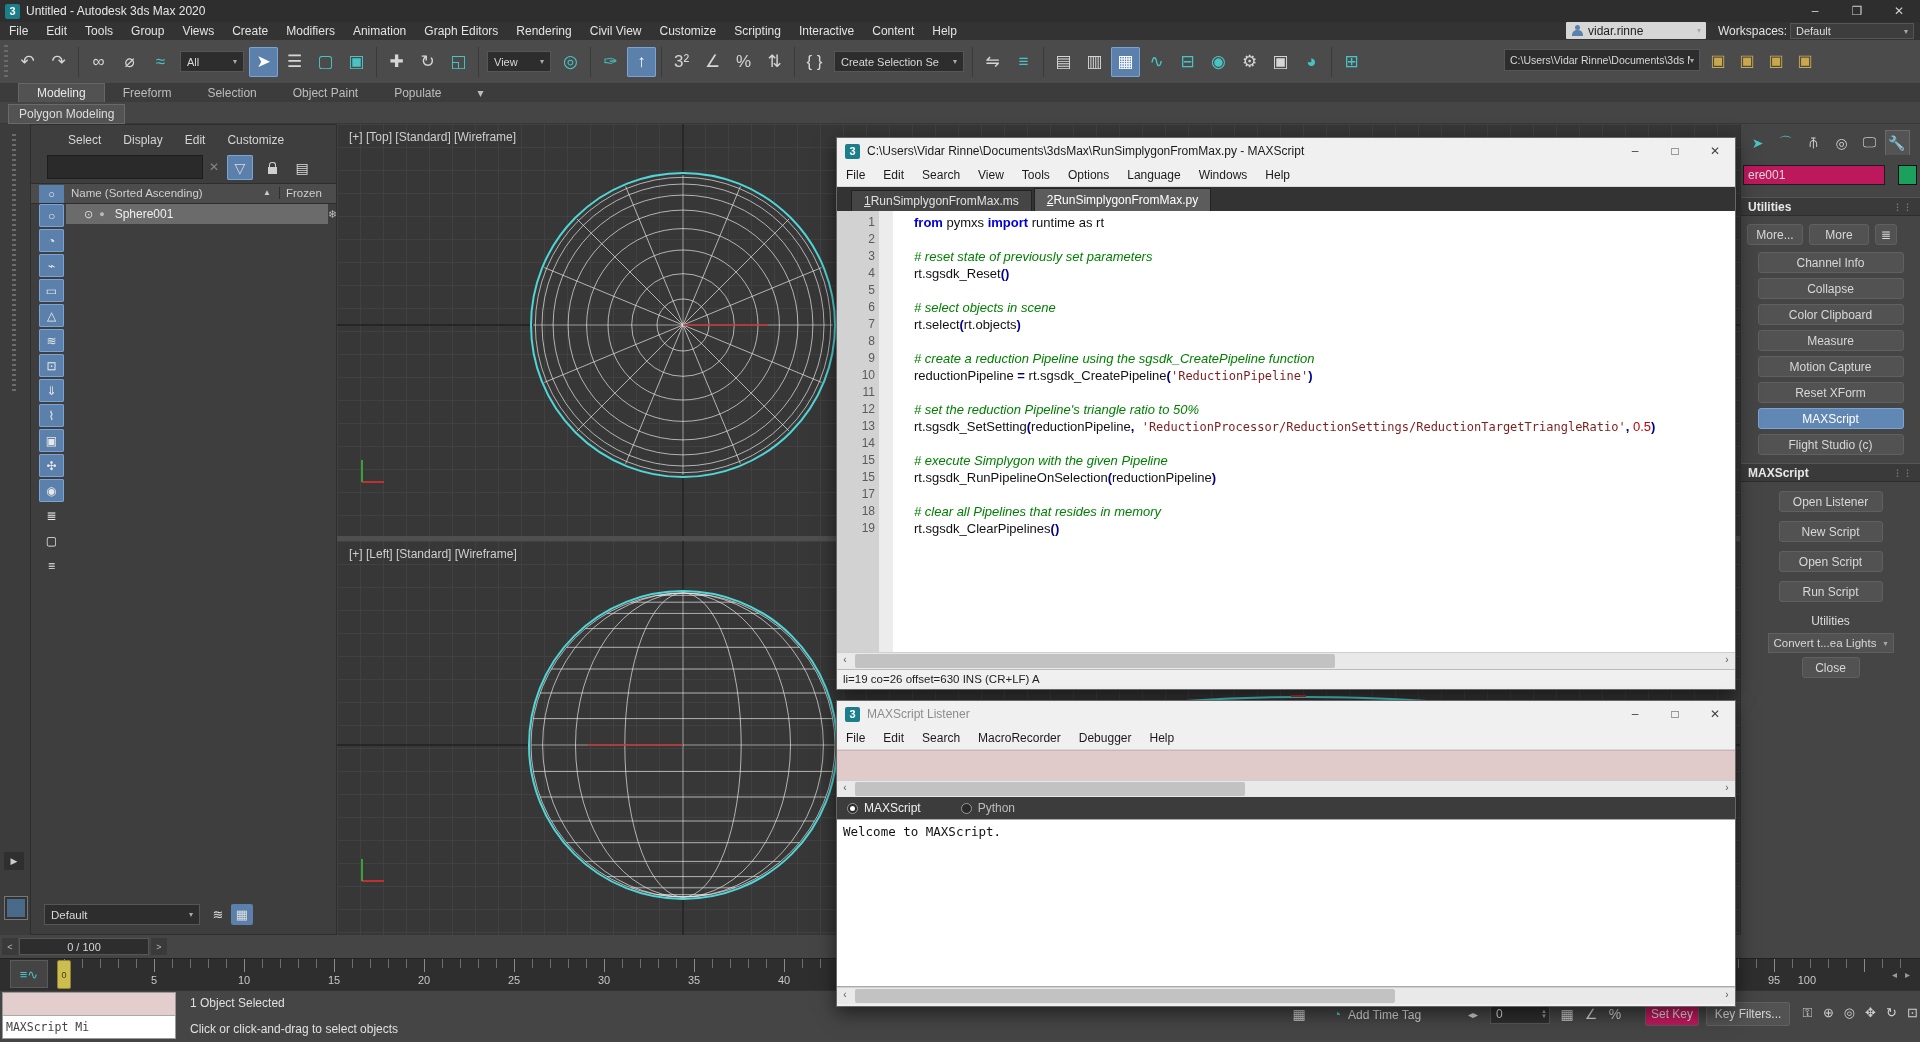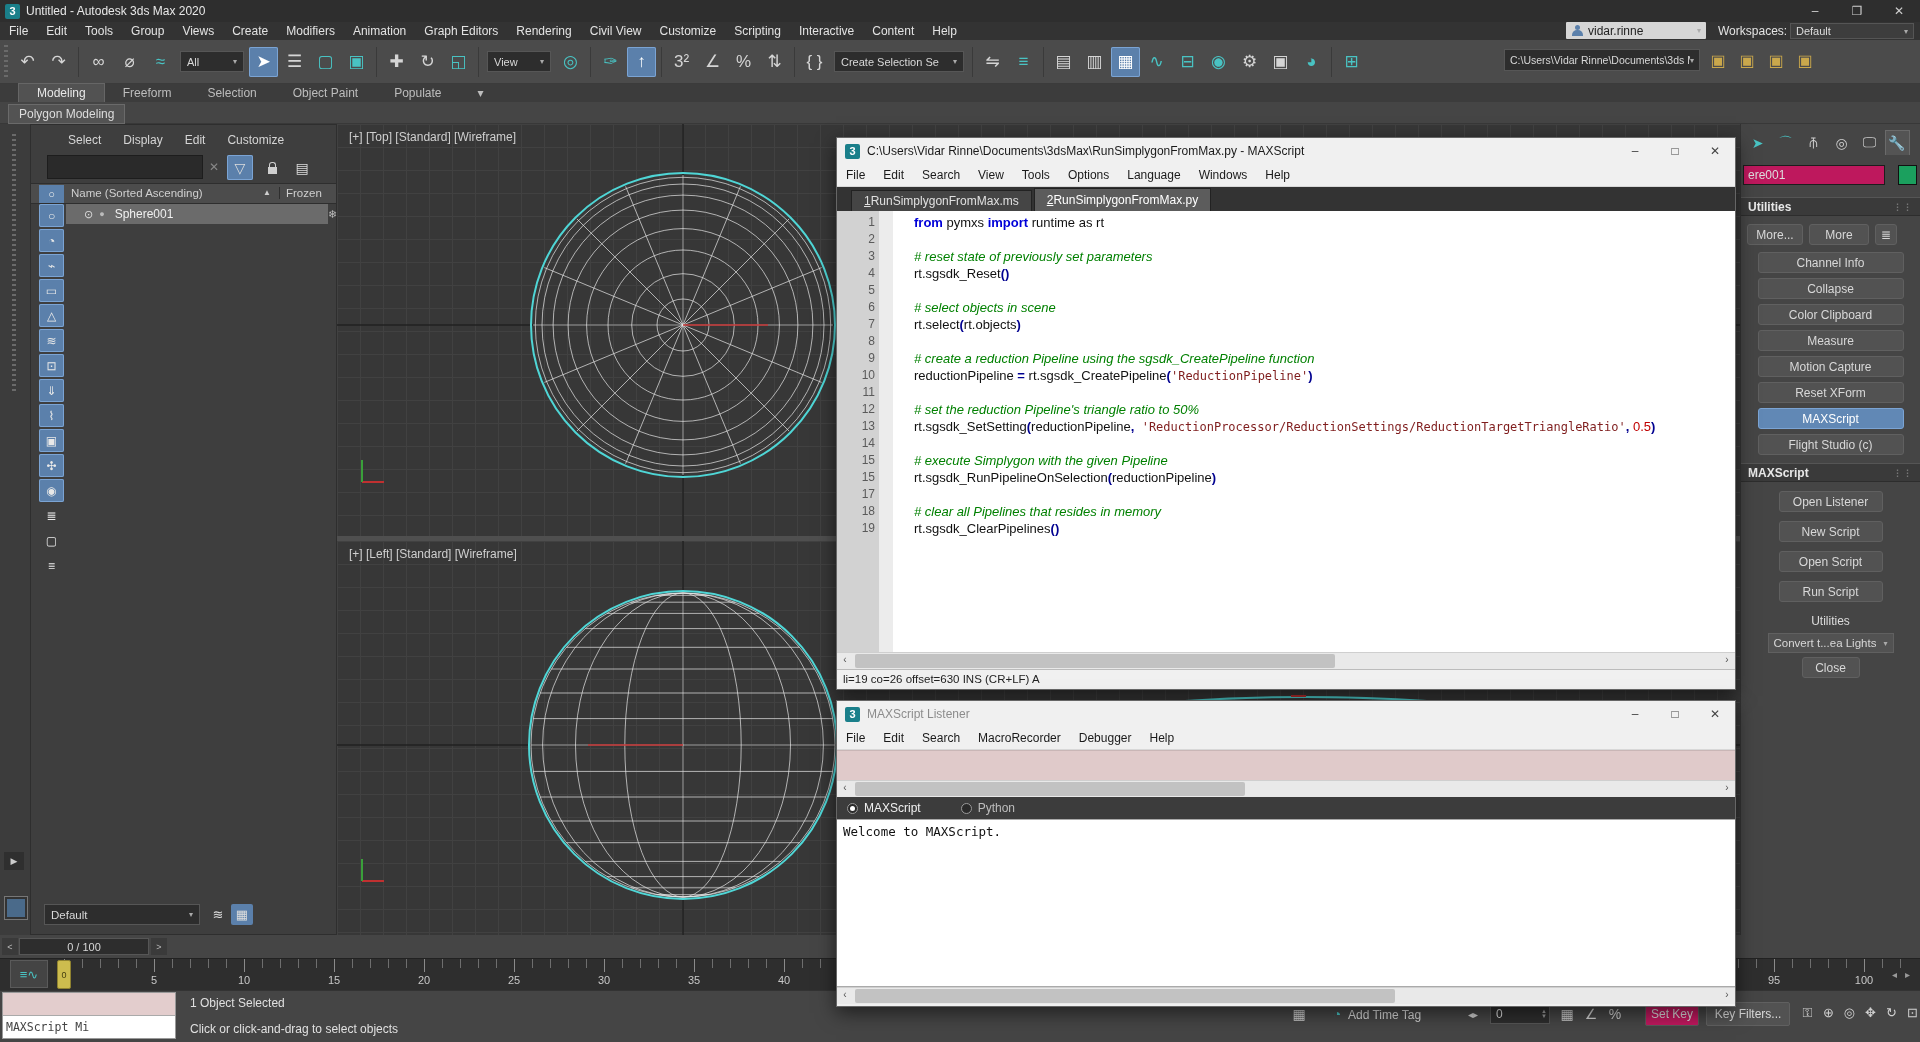--- a/index.html
+++ b/index.html
@@ -655,21 +655,21 @@
         <div class="tick" style="left: 1720px;"></div>
         <div class="tick" style="left: 1738px;"></div>
         <div class="tick" style="left: 1756px;"></div>
         <div class="tick major" style="left: 1774px;"></div>
         <div class="ticklabel" style="left: 1774px;">95</div>
         <div class="tick" style="left: 1792px;"></div>
         <div class="tick" style="left: 1810px;"></div>
         <div class="tick" style="left: 1828px;"></div>
         <div class="tick" style="left: 1846px;"></div>
         <div class="tick major" style="left: 1864px;"></div>
-        <div class="ticklabel" style="left: 1864px;">100</div>
+        <div class="ticklabel" style="left: 1796px; text-align: right;">100</div>
         <div class="tick" style="left: 1882px;"></div>
         <div class="tick" style="left: 1900px;"></div>
       </div>
     <div id="timeslider">0</div>
     <div id="rulerarrows">◂▸</div>
   </div>
 
   <div id="statusrow">
     <div id="minilistener">
       <div id="mlpink"></div>

